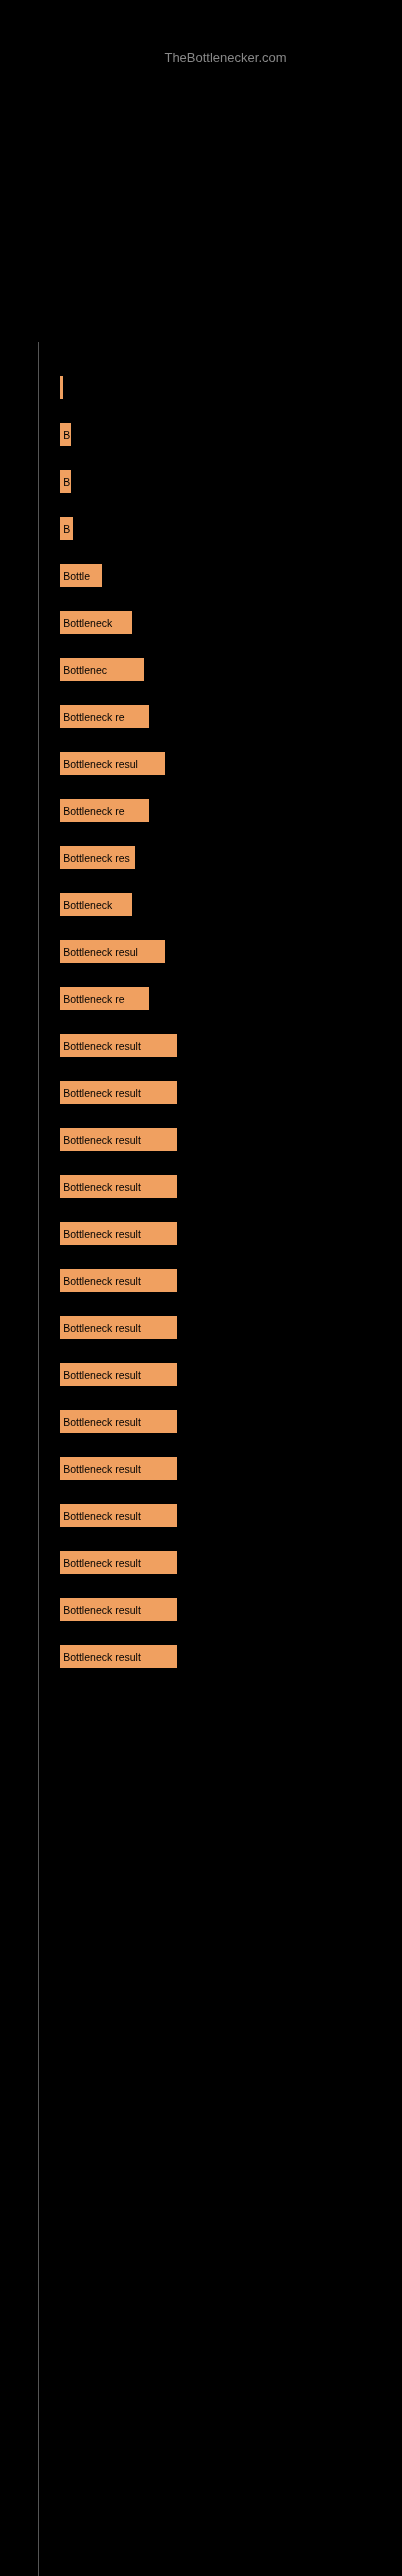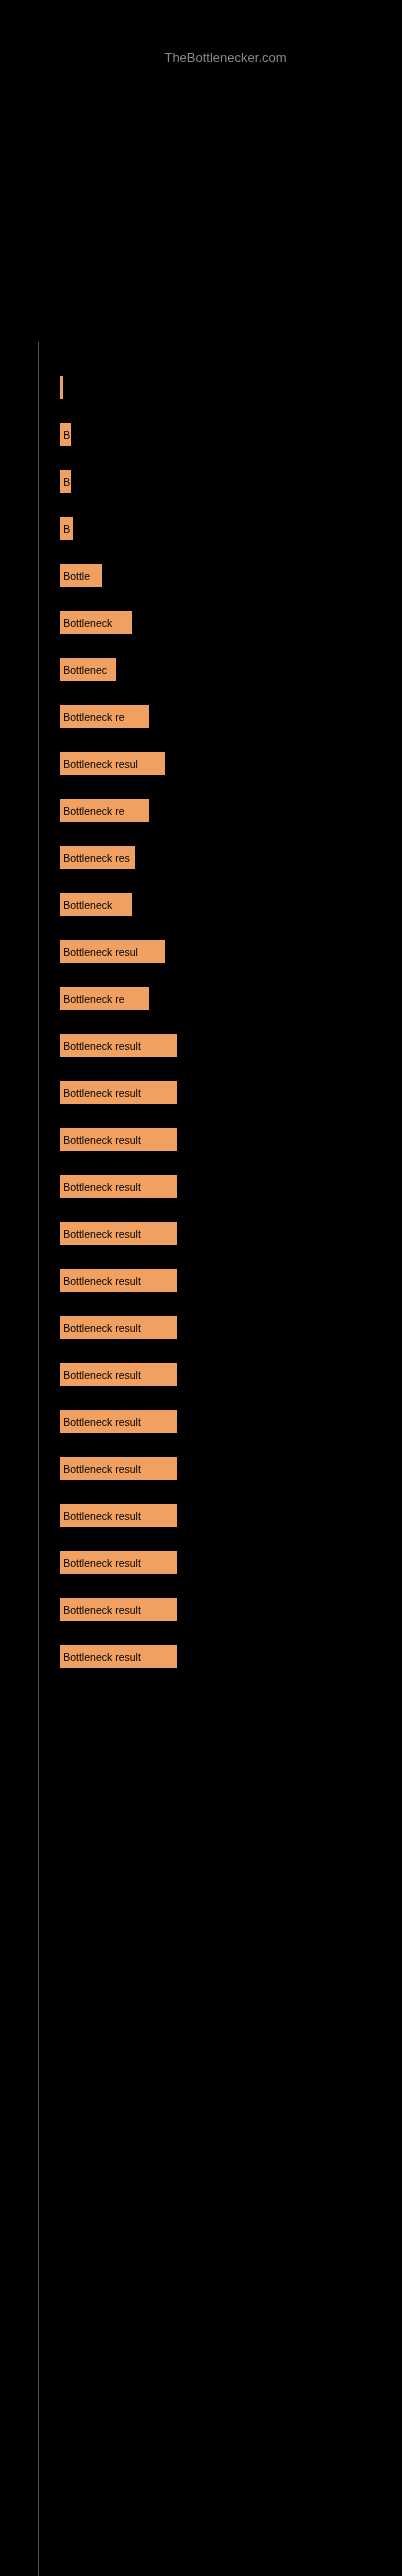--- a/index.html
+++ b/index.html
@@ -84,21 +84,21 @@
     <div class="bar-row">
       <div class="bar" style="width: 13px;">B</div>
     </div>
     <div class="bar-row">
       <div class="bar" style="width: 42px;">Bottle</div>
     </div>
     <div class="bar-row">
       <div class="bar" style="width: 72px;">Bottleneck</div>
     </div>
     <div class="bar-row">
-      <div class="bar" style="width: 56px;">Bottlenec</div>
+      <div class="bar" style="width: 84px;">Bottlenec</div>
     </div>
     <div class="bar-row">
       <div class="bar" style="width: 89px;">Bottleneck re</div>
     </div>
     <div class="bar-row">
       <div class="bar" style="width: 105px;">Bottleneck resul</div>
     </div>
     <div class="bar-row">
       <div class="bar" style="width: 89px;">Bottleneck re</div>
     </div>

